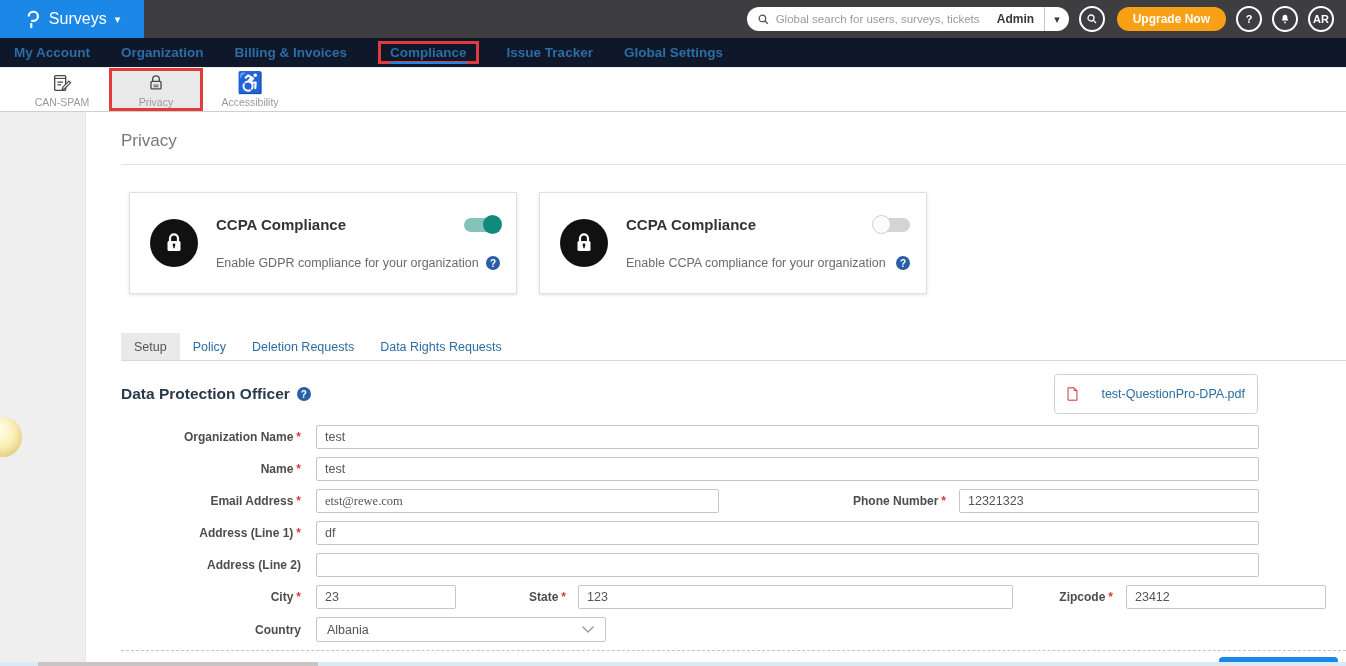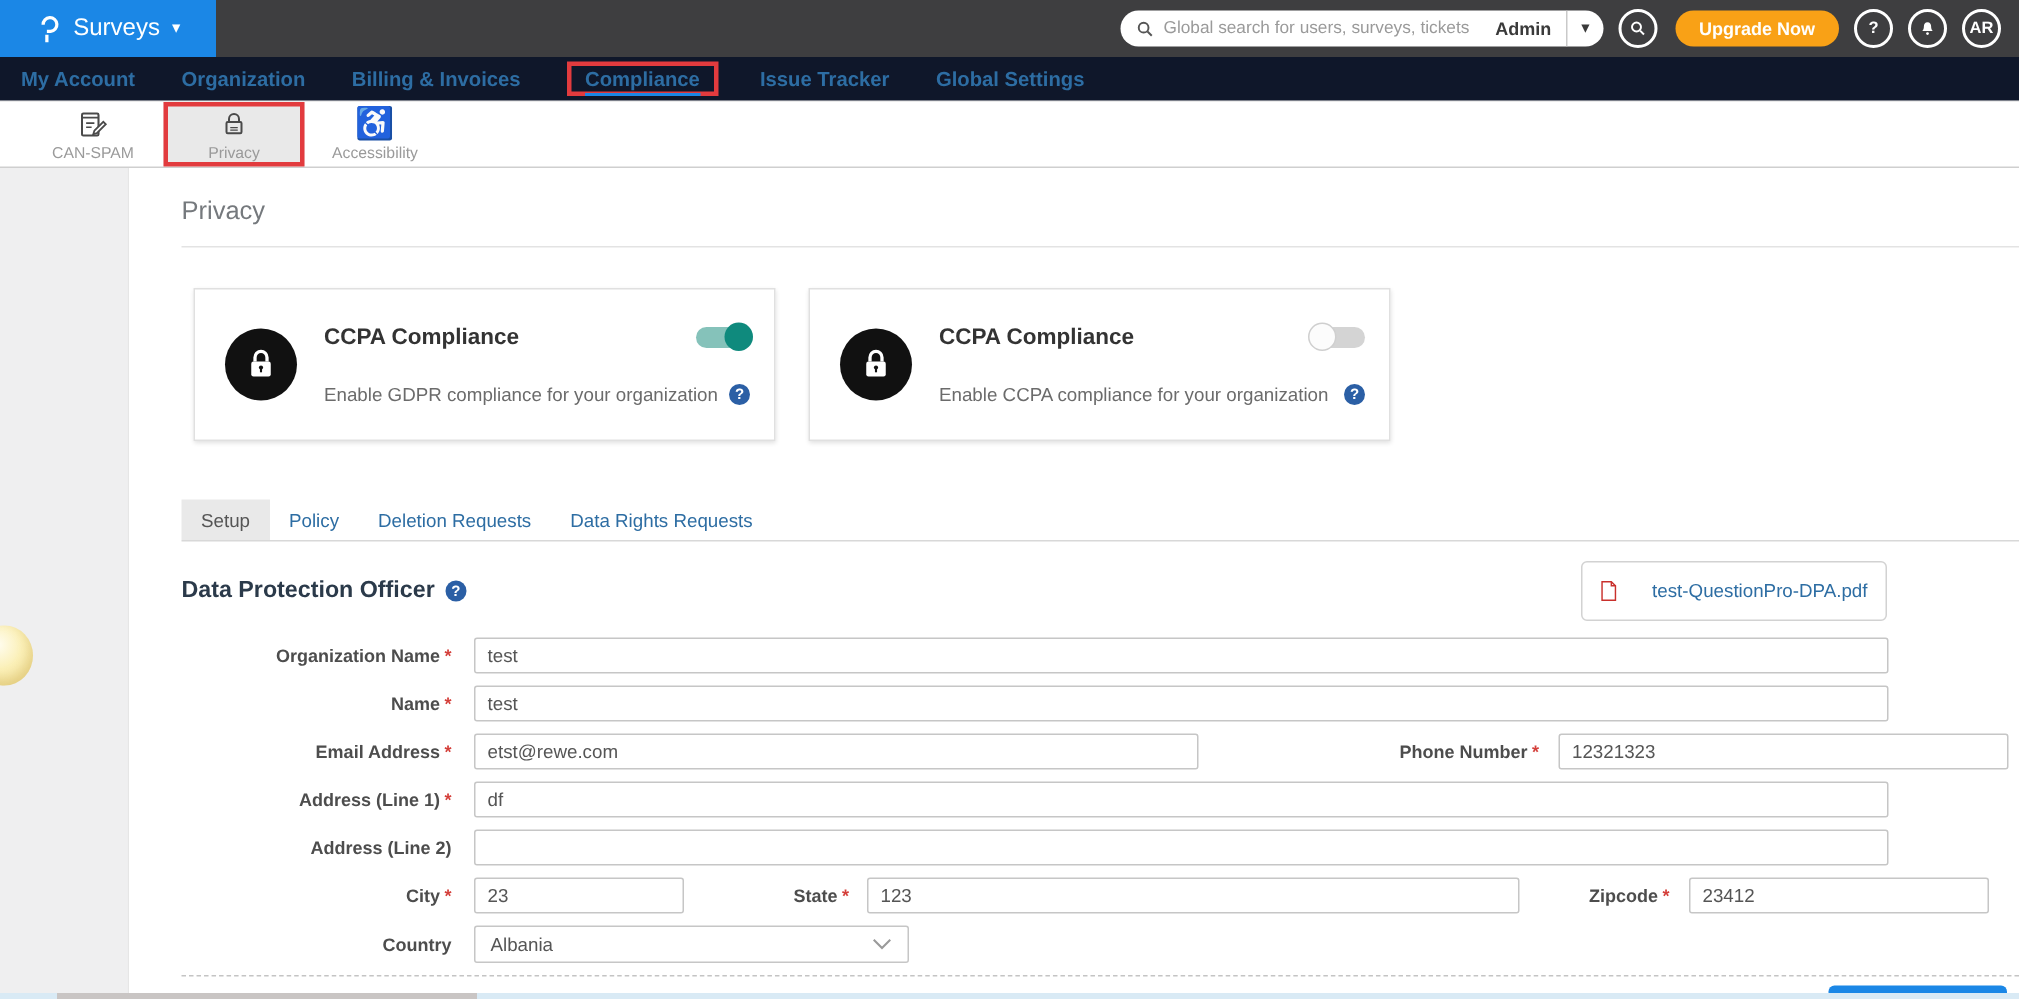--- a/index.html
+++ b/index.html
@@ -69,21 +69,21 @@
   .dpo-head { display:flex; justify-content:space-between; align-items:center; margin:13px 0 0 35px; padding-right:88px; }
   .dpo-title-wrap { display:flex; align-items:center; gap:7px; }
   .dpo-title { font-size:15.5px; font-weight:bold; color:#2b3a4a; }
   .pdf-chip { border:1px solid #d2d2d2; border-radius:4px; padding:12px 12px; display:flex; gap:23px; align-items:flex-end; color:#2d6da3; font-size:12.5px; cursor:pointer; background:#fff; }
   
   .form { margin:11px 0 0 35px; }
   .frow { display:flex; align-items:center; margin-bottom:8px; }
   .flabel { width:180px; text-align:right; margin-right:15px; font-weight:bold; color:#4d4d4d; font-size:12px; white-space:nowrap; }
   .req { color:#d43f3a; margin-left:3px; }
   .finput { height:24px; border:1px solid #c6c6c6; border-radius:2px; padding:0 8px; font-size:12.5px; color:#555; font-family:inherit; outline:none; background:#fff; }
-  .w-full { width:943px; } .w-email { width:483px; } .w-phone { width:300px; }
+  .w-full { width:943px; } .w-email { width:403px;font-family:Liberation Serif, serif; } .w-phone { width:300px; }
   .w-city { width:140px; } .w-state { width:435px; } .w-zip { width:200px; }
   .lbl-phone { width:227px; text-align:right; margin-right:13px; font-weight:bold; color:#4d4d4d; font-size:12px; }
   .lbl-state { width:110px; text-align:right; margin-right:12px; font-weight:bold; color:#4d4d4d; font-size:12px; }
   .lbl-zip   { width:100px; text-align:right; margin-right:13px; font-weight:bold; color:#4d4d4d; font-size:12px; }
   .select-box { width:290px; height:25px; border:1px solid #c6c6c6; border-radius:2px; display:flex; align-items:center; justify-content:space-between; padding:0 10px; font-size:12.5px; color:#555; cursor:pointer; background:#fff; }
   .dashed { border-top:1px dashed #c4c4c4; margin:6px 0 0 35px; }
   .save-row { display:flex; justify-content:flex-end; padding:6px 8px 0 0; }
   .save-btn { background:#1b87e6; color:#fff; font-size:13px; font-weight:bold; border:none; border-radius:4px; padding:8px 15px; cursor:pointer; font-family:inherit; }
   
   .hscroll { position:absolute; bottom:0; left:0; right:0; height:4px; background:#d9eaf5; z-index:30; }

